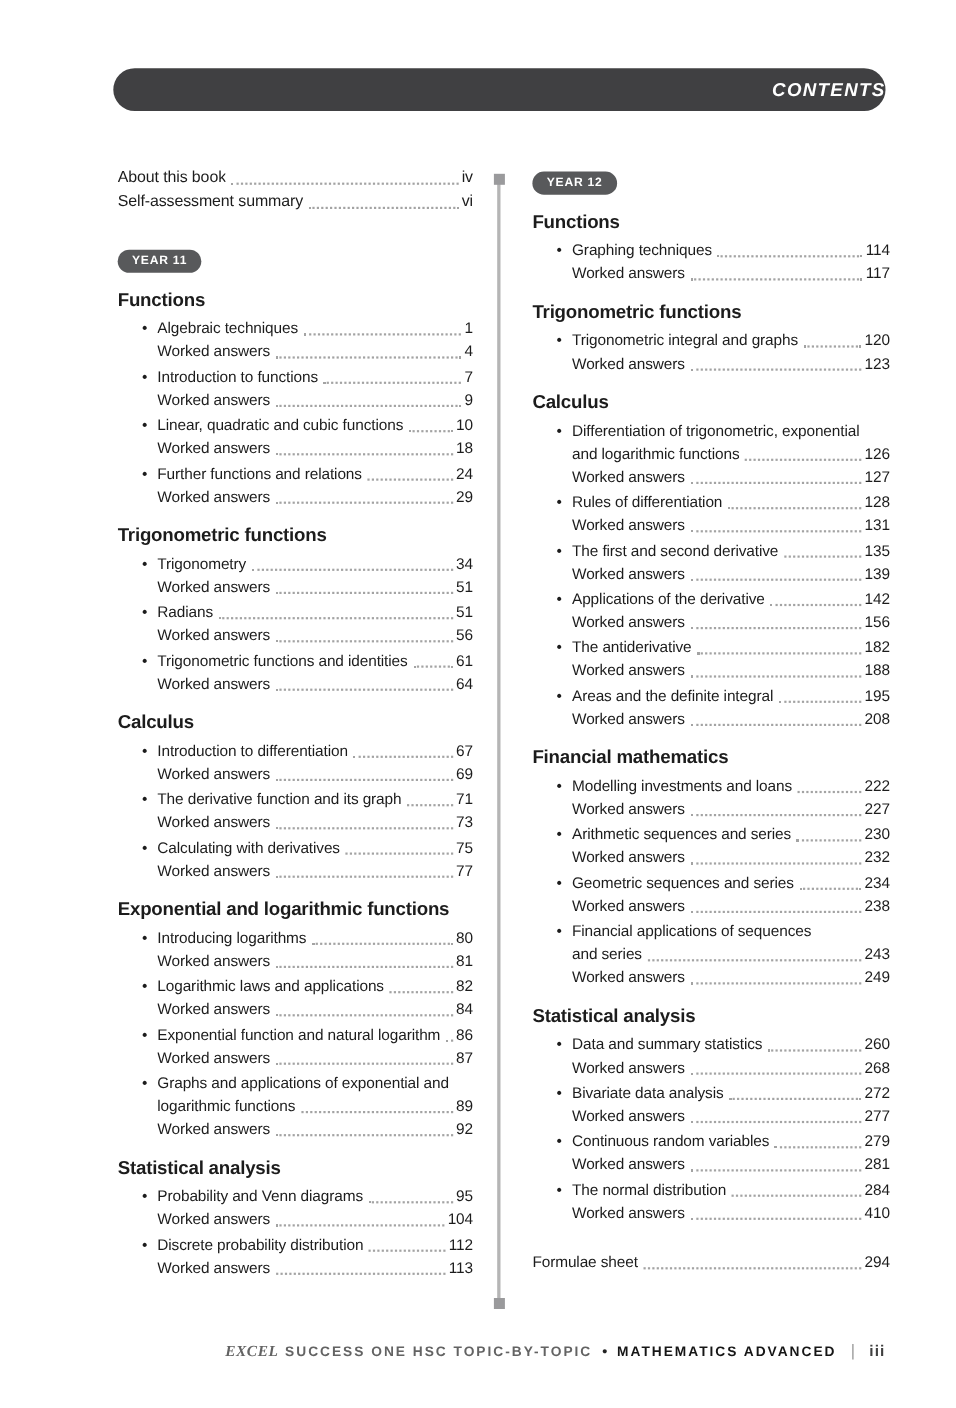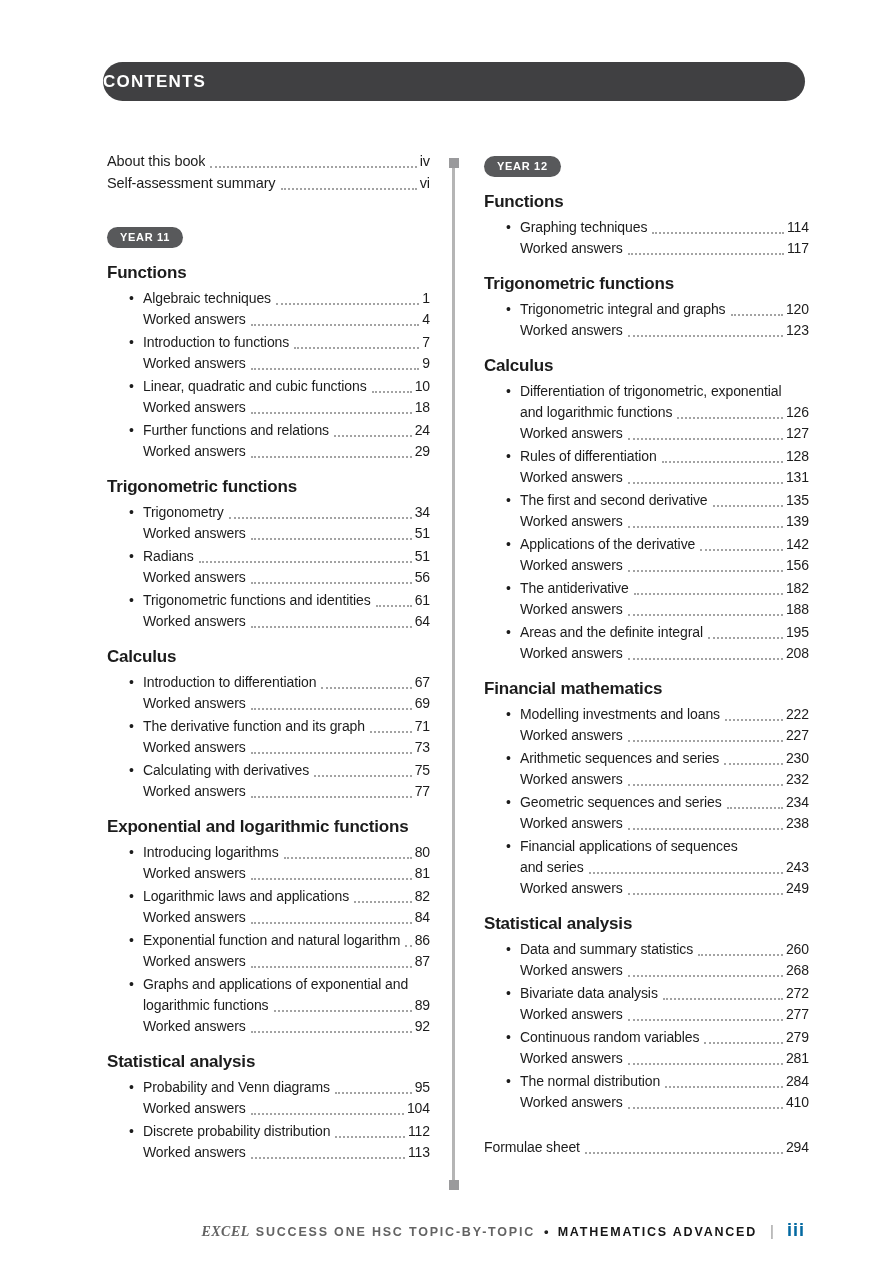--- a/index.html
+++ b/index.html
@@ -14,21 +14,21 @@
   html,body{margin:0;padding:0;}
   body{
     width:869px;height:1280px;position:relative;background:#ffffff;
     font-family:"Liberation Sans",sans-serif;color:var(--text);
     overflow:hidden;
   }
   
   .contents-bar{
     position:absolute;left:103px;top:62px;width:702px;height:39px;
     background:var(--header-bg);border-radius:20px;
-    display:flex;align-items:center;justify-content:flex-start;
+    display:flex;align-items:center;justify-content:flex-end;font-style:italic;
   }
   .contents-bar span{
     color:#fff;font-weight:bold;font-size:17px;letter-spacing:1.2px;
   }
   
   .col-left{position:absolute;left:107px;top:150px;width:323px;}
   .col-right{position:absolute;left:484px;top:150px;width:325px;}
   .divider{
     position:absolute;left:452px;top:160px;width:3px;height:1028px;
     background:var(--divider);
@@ -79,21 +79,21 @@
   .footer .brand{
     font-family:"Liberation Serif",serif;font-style:italic;font-weight:bold;
     color:var(--footer-gray);font-size:14px;letter-spacing:0.5px;margin-right:6px;
   }
   .footer .series{
     color:var(--footer-gray);font-weight:bold;letter-spacing:1.8px;
   }
   .footer .sep{color:#222;margin:0 9px;font-size:13px;font-weight:bold;}
   .footer .subject{color:#161616;font-weight:bold;letter-spacing:1.8px;}
   .footer .bar{color:#9a9a9a;margin:0 13px;font-weight:normal;font-size:15px;}
-  .footer .folio{color:#0369a1;font-weight:bold;font-size:18px;letter-spacing:1px;}
+  .footer .folio{color:#404040;font-weight:bold;font-size:14px;letter-spacing:1px;}
 </style>
 </head>
 <body>
 
 <div class="contents-bar">
   <span>CONTENTS</span>
 </div>
 
 <div class="col-left">
   <div class="fm" id="front-matter">

